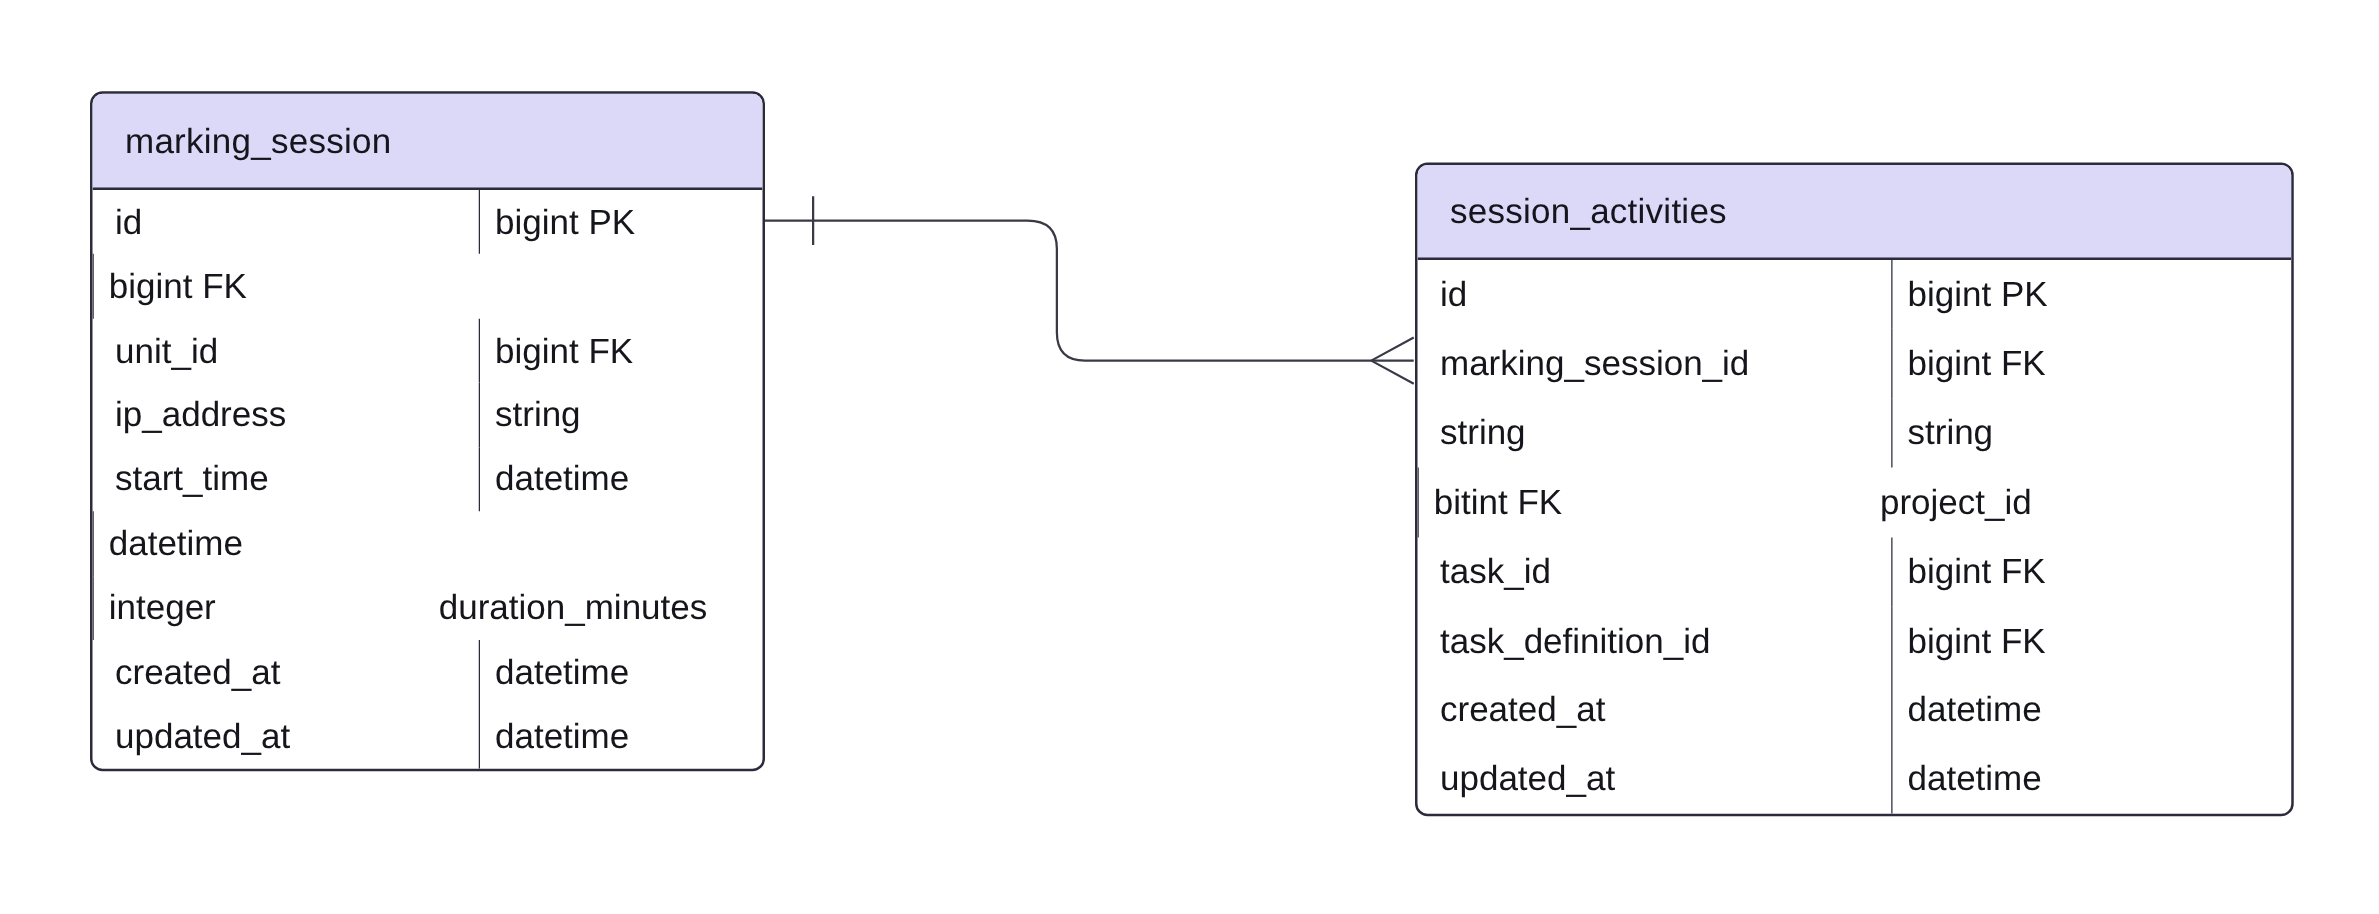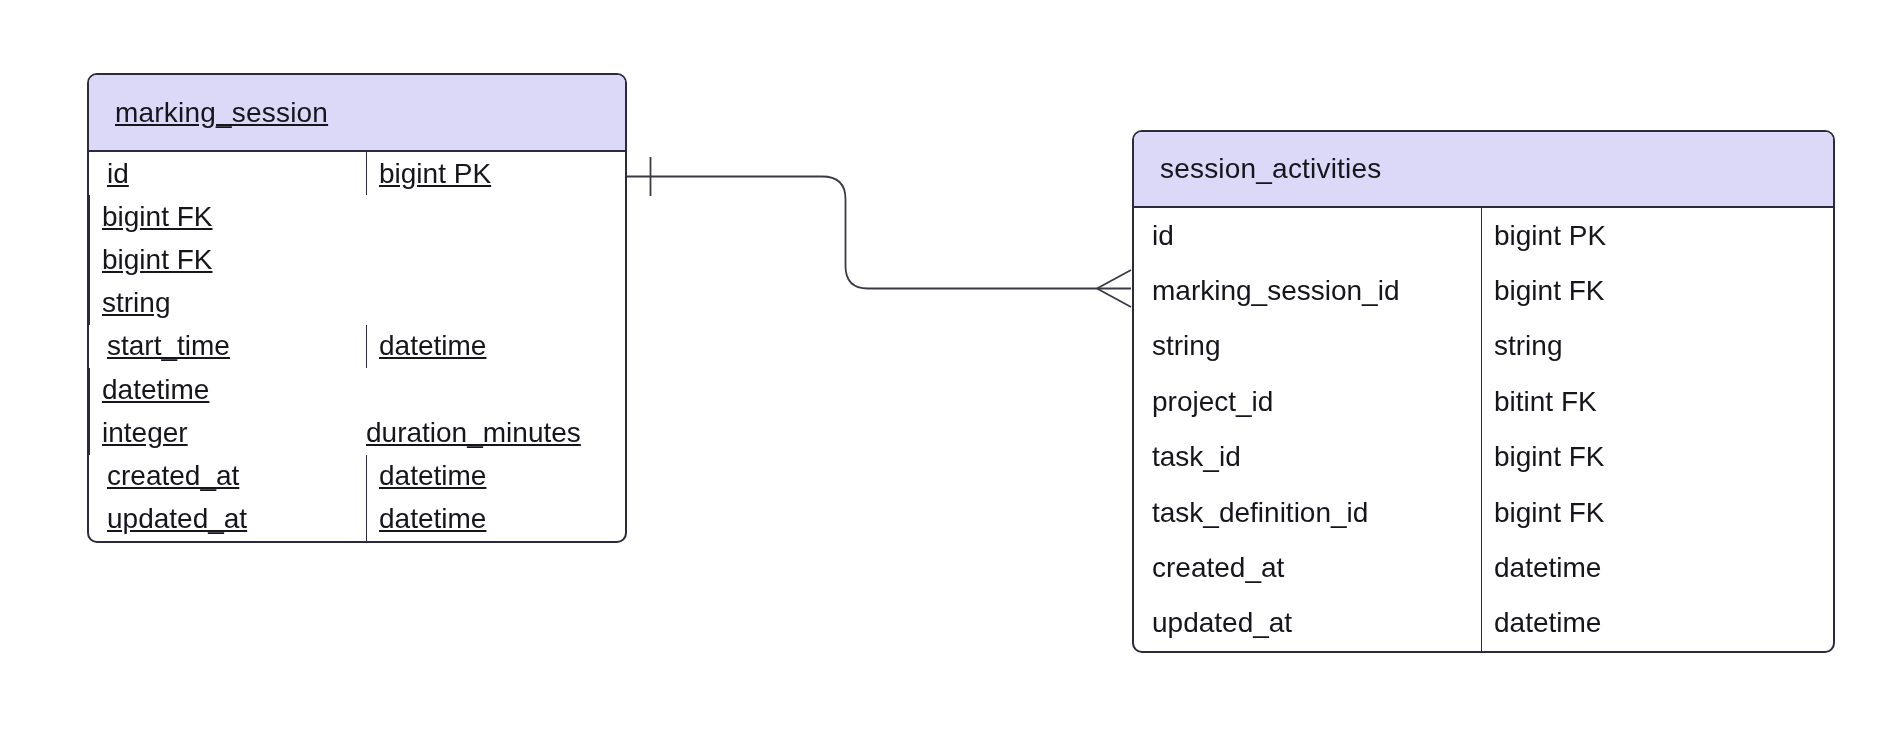--- a/index.html
+++ b/index.html
@@ -32,21 +32,21 @@
   .entity {
     position: absolute;
     box-sizing: border-box;
     border: 2px solid #2b2b3b;
     border-radius: 10px;
     background: #ffffff;
     color: #15151c;
     overflow: hidden;
     box-shadow: 0 0 0 0 transparent;
   }
-  .entity--left  { left: 87px;  top: 73px;  width: 540px; height: 470px; text-decoration: underline; }
+  .entity--left  { left: 72px;  top: 73px;  width: 540px; height: 544px; }
   .entity--right { left: 1132px; top: 130px; width: 703px; height: 523px; }
 
   .entity-header {
     box-sizing: border-box;
     background: #dcd9f8;
     border-bottom: 2px solid #2b2b3b;
     display: flex;
     align-items: center;
     padding-left: 26px;
     font-size: 28px;
@@ -60,20 +60,21 @@
     flex-direction: column;
     height: calc(100% - 77px);
   }
   .entity--right .entity-body { height: calc(100% - 76px); }
 
   .row {
     flex: 1 1 0;
     display: flex;
     align-items: stretch;
     min-height: 0;
+    gap: 32px;
   }
   .cell {
     display: flex;
     align-items: center;
     font-size: 28px;
     white-space: nowrap;
     overflow: hidden;
   }
   .cell.name {
     box-sizing: border-box;
@@ -108,23 +109,25 @@
     </div>
     <div class="entity-body">
         <div class="row">
           <div class="cell name">id</div>
           <div class="cell type">bigint PK</div>
         </div>
         <div class="row">
           <div class="cell type">bigint FK</div>
         </div>
         <div class="row">
+          <div class="cell name">unit_id</div>
           <div class="cell type">bigint FK</div>
         </div>
         <div class="row">
+          <div class="cell name">ip_address</div>
           <div class="cell type">string</div>
         </div>
         <div class="row">
           <div class="cell name">start_time</div>
           <div class="cell type">datetime</div>
         </div>
         <div class="row">
           <div class="cell type">datetime</div>
         </div>
         <div class="row">
@@ -153,22 +156,22 @@
         </div>
         <div class="row">
           <div class="cell name">marking_session_id</div>
           <div class="cell type">bigint FK</div>
         </div>
         <div class="row">
           <div class="cell name">string</div>
           <div class="cell type">string</div>
         </div>
         <div class="row">
+          <div class="cell type">bitint FK</div>
           <div class="cell name">project_id</div>
-          <div class="cell type">bitint FK</div>
         </div>
         <div class="row">
           <div class="cell name">task_id</div>
           <div class="cell type">bigint FK</div>
         </div>
         <div class="row">
           <div class="cell name">task_definition_id</div>
           <div class="cell type">bigint FK</div>
         </div>
         <div class="row">

